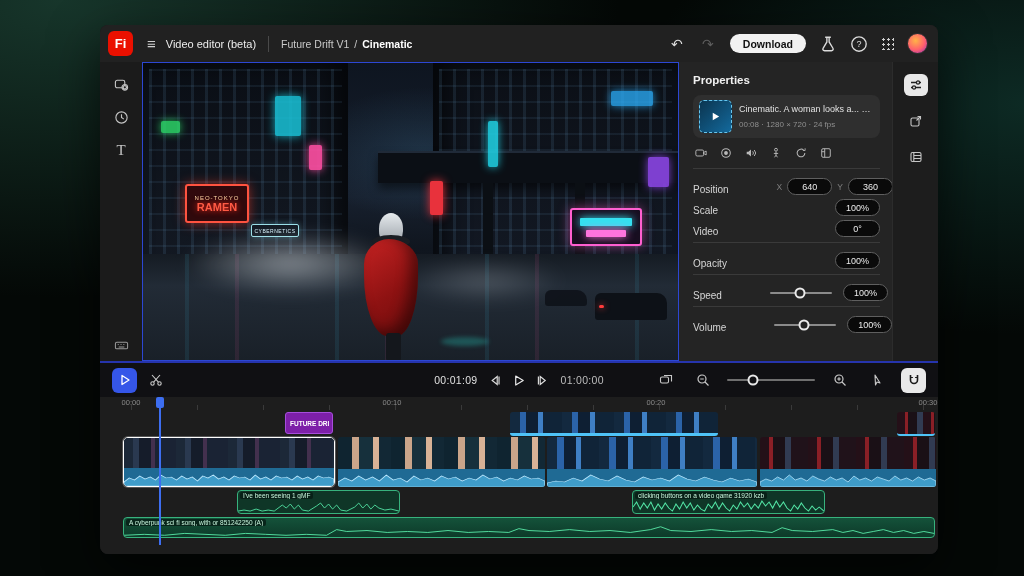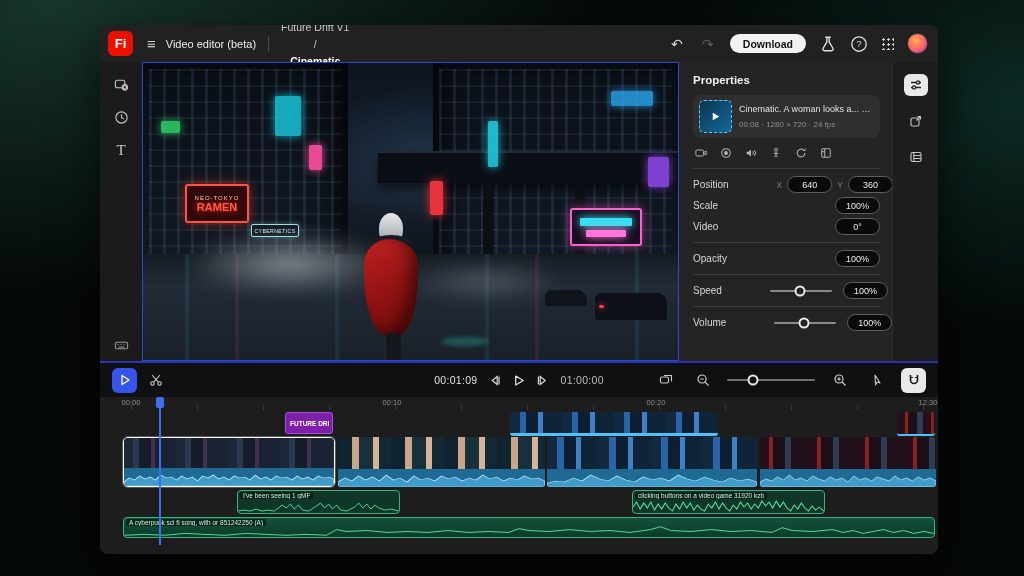--- a/index.html
+++ b/index.html
@@ -16,21 +16,21 @@
     background:#1d1d1d; border-radius:8px; overflow:hidden;
     box-shadow:0 18px 50px rgba(0,0,0,.65); display:flex; flex-direction:column; }
 
   
   .topbar{ height:37px; background:#212121; display:flex; align-items:center; padding:0 10px 0 8px; flex:0 0 auto; }
   .logo{ width:25px; height:25px; background:#eb1000; border-radius:6px; color:#fff; font-weight:bold;
     font-size:13px; display:flex; align-items:center; justify-content:center; }
   .hamburger{ color:#cfcfcf; font-size:15px; margin:0 10px 0 14px; cursor:default; }
   .app-title{ font-size:11px; color:#ececec; }
   .tb-divider{ width:1px; height:16px; background:#4a4a4a; margin:0 12px; }
-  .crumb{ font-size:10.5px; color:#c9c9c9; display:flex; gap:5px; align-items:center;flex-direction:column;}
+  .crumb{ font-size:10.5px; color:#c9c9c9; display:flex; gap:5px; align-items:center;}
   .crumb .page{ font-weight:bold; color:#fff; }
   .tb-right{ margin-left:auto; display:flex; align-items:center; gap:13px; }
   .icon-btn{ width:18px; height:18px; display:flex; align-items:center; justify-content:center; color:#dcdcdc; font-size:14px; }
   .icon-btn.dim{ color:#5d5d5d; }
   .download{ background:#f2f2f2; color:#111; font-size:10.5px; font-weight:bold; border:none;
     border-radius:12px; height:19px; padding:0 13px; }
   .dots-grid{ width:13px; height:13px;
     background-image:radial-gradient(#cfcfcf 1.1px, transparent 1.2px);
     background-size:5px 5px; background-position:0 0; }
   .avatar{ width:21px; height:21px; border-radius:50%;
@@ -102,21 +102,21 @@
   .clip-thumb{ width:33px; height:33px; border-radius:5px; flex:0 0 auto;
     background:linear-gradient(135deg,#0b3550,#13699c); border:1px dashed #67c6ee;
     display:flex; align-items:center; justify-content:center; }
   .clip-thumb svg{ width:11px; height:11px; }
   .clip-texts{ min-width:0; }
   .clip-name{ color:#e2e2e2; font-size:9px; white-space:nowrap; overflow:hidden; text-overflow:ellipsis; }
   .clip-meta{ color:#8f8f8f; font-size:8px; margin-top:6px; white-space:nowrap; }
   .prop-icons{ display:flex; gap:13px; margin:9px 2px 4px; color:#b9b9b9; }
   .prop-icons svg{ width:12px; height:12px; }
   .divider{ border-top:1px solid #3a3a3a; margin:5px 0; }
-  .prow{ display:flex; align-items:center; height:21px;gap:48px; }
+  .prow{ display:flex; align-items:flex-end; height:21px;gap:48px; }
   .prow .lab{ color:#d6d6d6; font-size:10px; }
   .prow .ctrl{ margin-left:auto; display:flex; align-items:center; gap:5px; }
   .axis{ color:#7d7d7d; font-size:8.5px; }
   .pill{ background:#0a0a0a; border:1px solid #5f5f5f; border-radius:9px; color:#ececec; font-size:9px;
     height:17px; min-width:45px; padding:0 6px; display:flex; align-items:center; justify-content:center; }
   .slider{ position:relative; width:62px; height:2px; background:#8b8b8b; border-radius:1px; margin-right:6px; }
   .slider .knob{ position:absolute; left:48%; top:50%; transform:translate(-50%,-50%); width:11px; height:11px;
     border:2px solid #eaeaea; background:#242424; border-radius:50%; }
   .mono-val{ color:#d9d9d9; font-size:9.5px; }
   .spk{ color:#c9c9c9; }
@@ -489,21 +489,21 @@
         </svg>
       </div>
     </div>
   </div>
 
   <div class="timeline">
     <div class="ruler">
       <span style="left:31px;">00:00</span>
       <span style="left:292px;">00:10</span>
       <span style="left:556px;">00:20</span>
-      <span style="left:828px;">12:30</span>
+      <span style="left:828px;">00:30</span>
     </div>
 
     <div class="clip title-clip">FUTURE DRI</div>
     <div class="clip thumbclip-top"></div>
     <div class="clip thumbclip-sm"></div>
 
     <div class="clip vclip selected" style="left:23px;width:212px;">
       <div class="thumbs thA"></div>
       <div class="wave">
           <svg viewBox="0 0 120 18" preserveAspectRatio="none">

